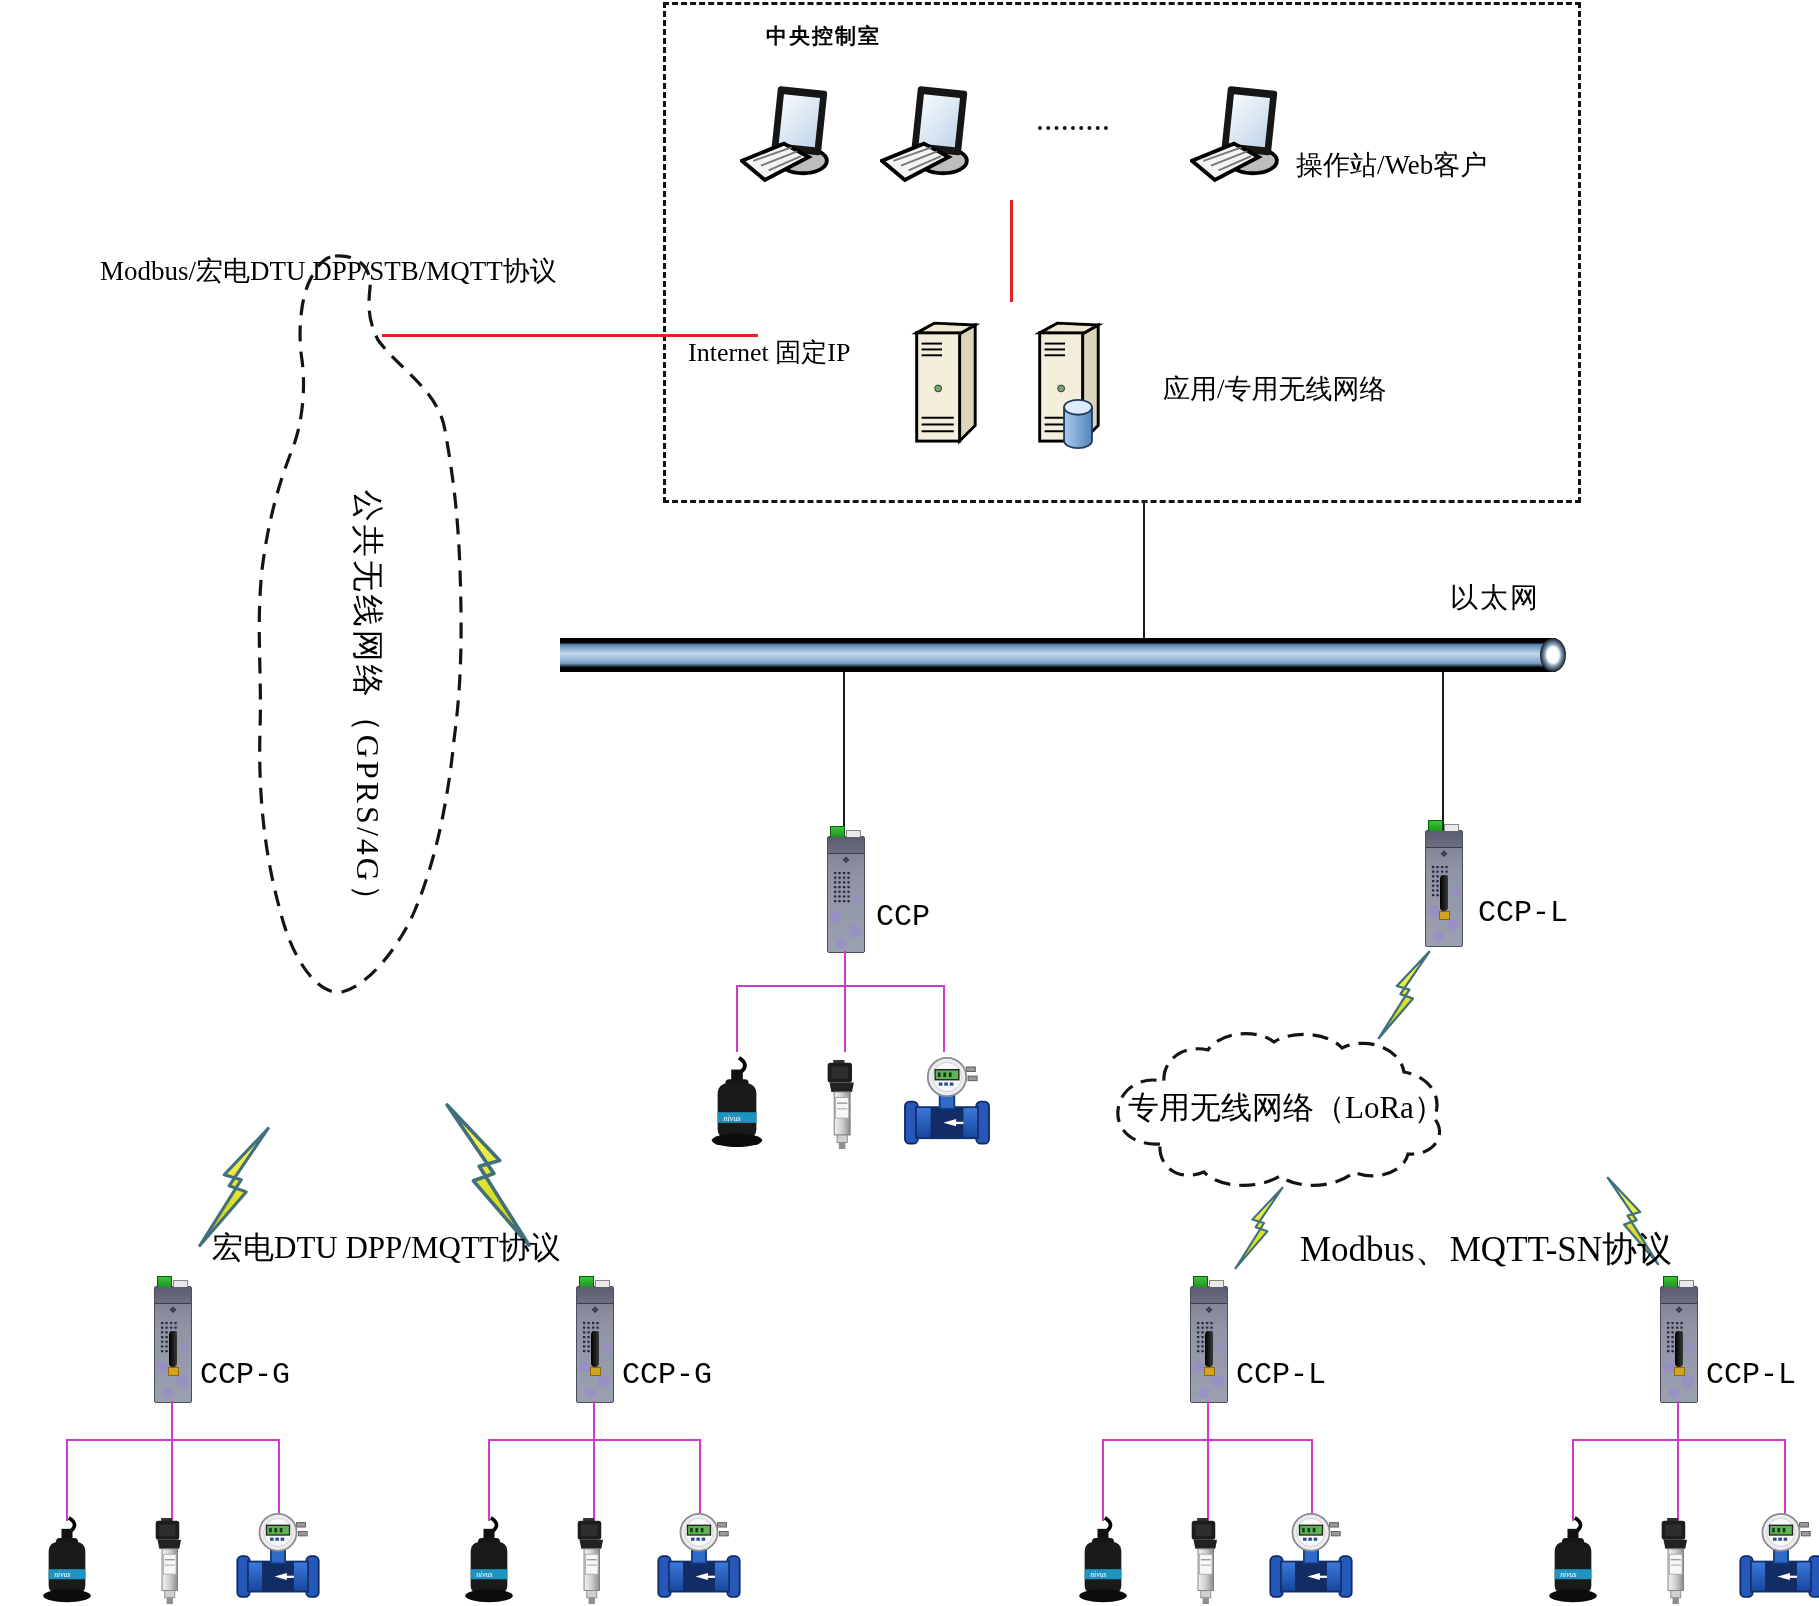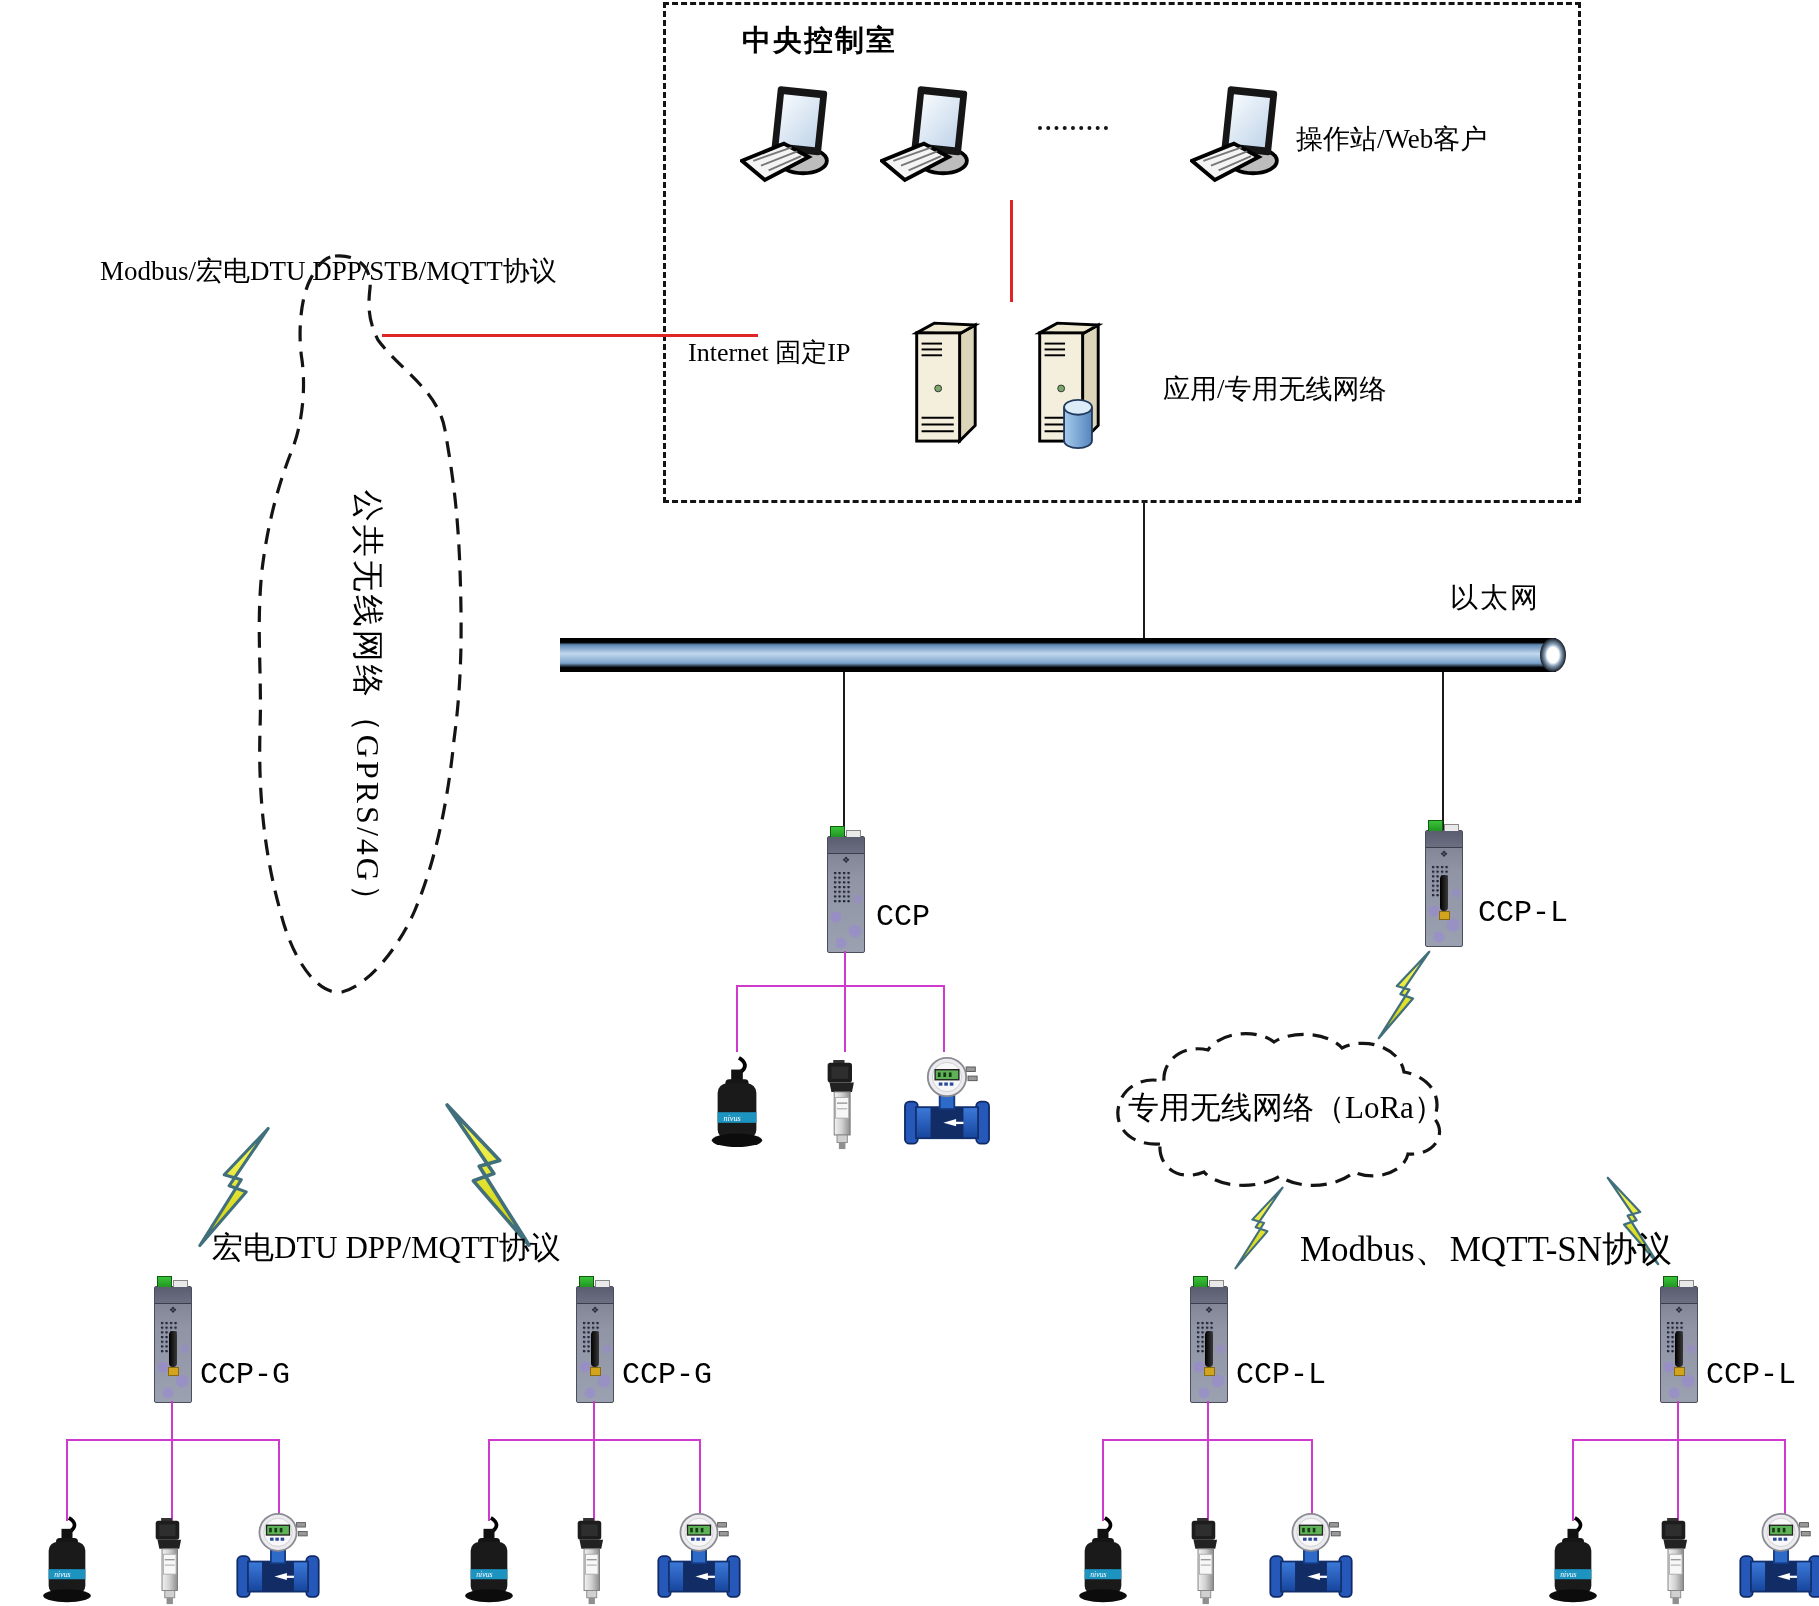--- a/index.html
+++ b/index.html
@@ -147,33 +147,33 @@
         <rect x="51" y="29" width="4" height="3.5" fill="#2a4a9a"></rect>
       </symbol>
 
       <symbol id="bolt" viewBox="0 0 60 100">
         <polygon points="58,2 22,40 36,44 2,98 40,54 26,49" fill="url(#g-bolt)" stroke="#41707c" stroke-width="2.5" stroke-linejoin="round"></polygon>
       </symbol>
     </defs>
   </svg>
 
   <div class="dash-box" style="left:663px;top:2px;width:912px;height:495px;"></div>
-  <div class="lbl" style="left:742px;top:24px;font-size:29px;font-weight:bold;letter-spacing:2px;">中央控制室</div>
+  <div class="lbl" style="left:766px;top:24px;font-size:21px;font-weight:bold;letter-spacing:2px;">中央控制室</div>
 
   <svg class="abs" style="left:740px;top:84px;" width="105" height="104">
       <use href="#pc"></use>
     </svg>
   <svg class="abs" style="left:880px;top:84px;" width="105" height="104">
       <use href="#pc"></use>
     </svg>
   <svg class="abs" style="left:1190px;top:84px;" width="105" height="104">
       <use href="#pc"></use>
     </svg>
   <div class="dots-sep" style="left:1038px;top:126px;width:70px;"></div>
-  <div class="lbl" style="left:1296px;top:124px;font-size:27px;">操作站/Web客户</div>
+  <div class="lbl" style="left:1296px;top:150px;font-size:27px;">操作站/Web客户</div>
 
   <div class="vline line-red" style="left:1010px;top:200px;height:102px;width:3px;"></div>
 
   <div class="lbl" style="left:688px;top:338px;font-size:26px;">Internet 固定IP</div>
   <div class="hline line-red" style="left:382px;top:334px;width:376px;height:3px;"></div>
 
   <svg class="abs" style="left:905px;top:320px;" width="78" height="132">
       <use href="#server"></use>
     </svg>
   <svg class="abs" style="left:1028px;top:320px;" width="78" height="132">

